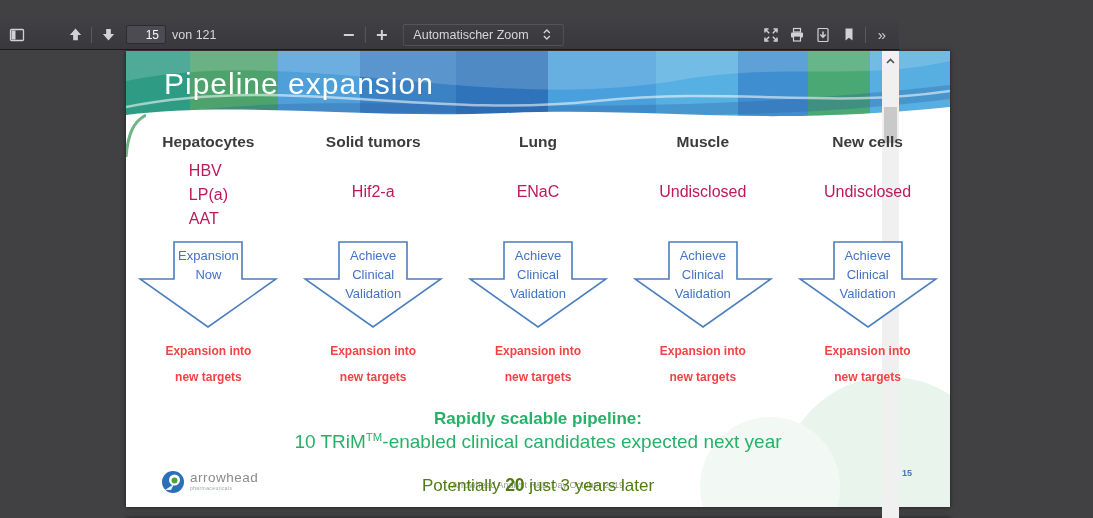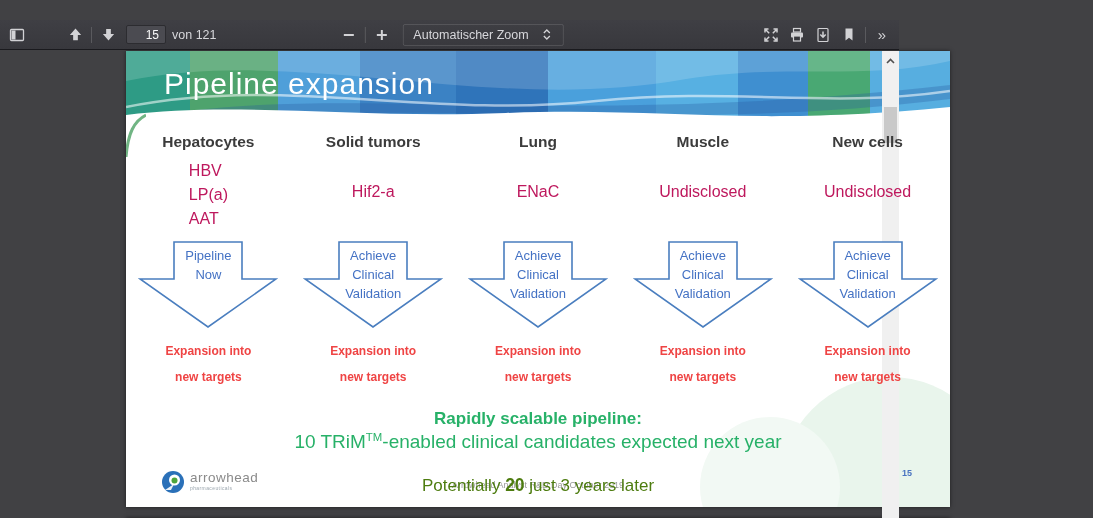--- a/index.html
+++ b/index.html
@@ -212,21 +212,21 @@
               <span>HBV</span><br>
               <span>LP(a)</span><br>
               <span>AAT</span>
             </div>
           </div>
           <div class="arrow-wrap">
             <svg class="arrow-svg" width="140" height="88" viewBox="0 0 140 88">
               <polygon points="36,1 104,1 104,38 138,38 70,86 2,38 36,38" fill="#ffffff" stroke="#4a7ebf" stroke-width="1.6"></polygon>
             </svg>
             <div class="arrow-text">
-              <div>Pipeline</div>
+              <div>Expansion</div>
               <div>Now</div>
             </div>
           </div>
           <div class="expansion">
             <div>Expansion into</div>
             <div>new targets</div>
           </div>
         </div>
 
         <div class="col">

